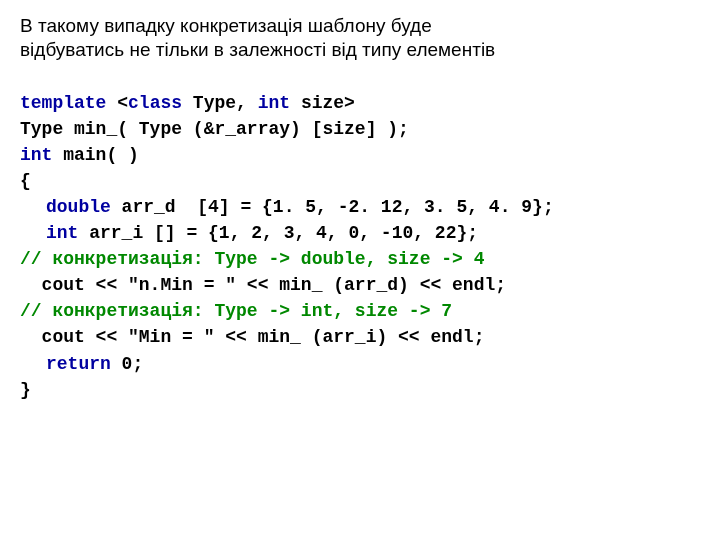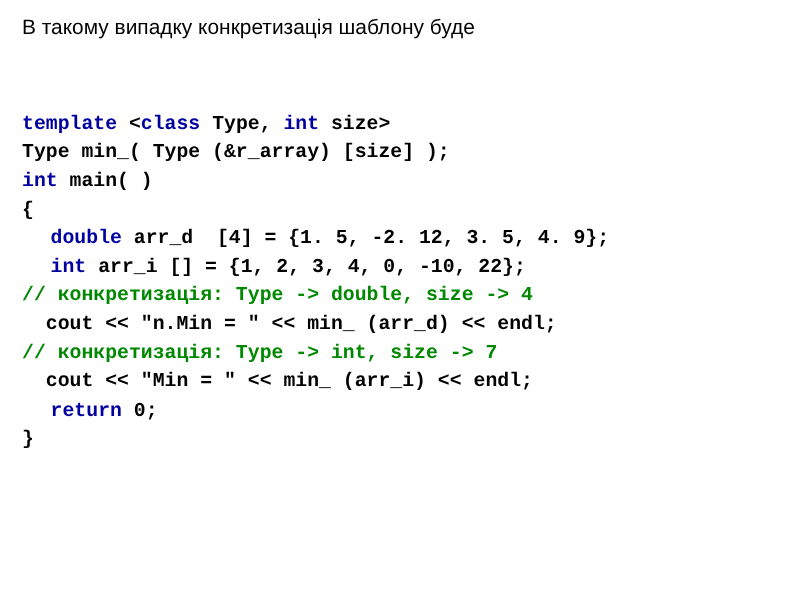--- a/index.html
+++ b/index.html
@@ -8,39 +8,39 @@
     width: 720px;
     height: 540px;
     box-sizing: border-box;
     background: #fff;
     font-family: Arial, Helvetica, sans-serif;
     font-size: 19px;
     line-height: 1.25;
     color: #000;
   }
   .intro {
-    margin-bottom: 12px;
+    margin-bottom: 2px;
   }
   .codeblock {
     font-family: "Courier New", Courier, monospace;
     font-weight: bold;
     font-size: 18px;
     line-height: 1.45;
     white-space: pre;
   }
   .blue { color: #0000a0; }
   .green { color: #008800; }
   .indent { padding-left: 26px; display: inline-block; }
 </style>
 </head>
 <body>
 
 <div class="intro">
   <span>В такому випадку конкретизація шаблону буде</span><br>
-  <br>
+  <span>відбуватись не тільки в залежності від типу елементів</span><br>
 </div>
 
 <div class="codeblock">
 <span class="blue">template</span><span> &lt;</span><span class="blue">class</span><span> Type, </span><span class="blue">int</span><span> size&gt;</span>
 <span>Type min_( Type (&amp;r_array) [size] );</span>
 <span class="blue">int</span><span> main( )</span>
 <span>{</span>
 <span class="indent"><span class="blue">double</span><span> arr_d  [4] = {1. 5, -2. 12, 3. 5, 4. 9};</span></span>
 <span class="indent"><span class="blue">int</span><span> arr_i [] = {1, 2, 3, 4, 0, -10, 22};</span></span>
 <span class="green">// конкретизація: Type -&gt; double, size -&gt; 4</span>

